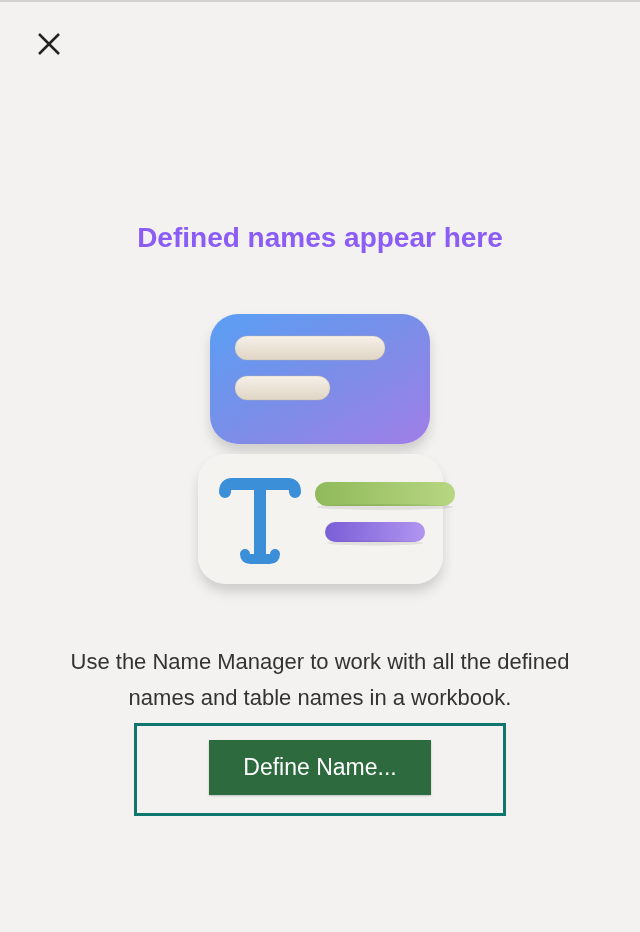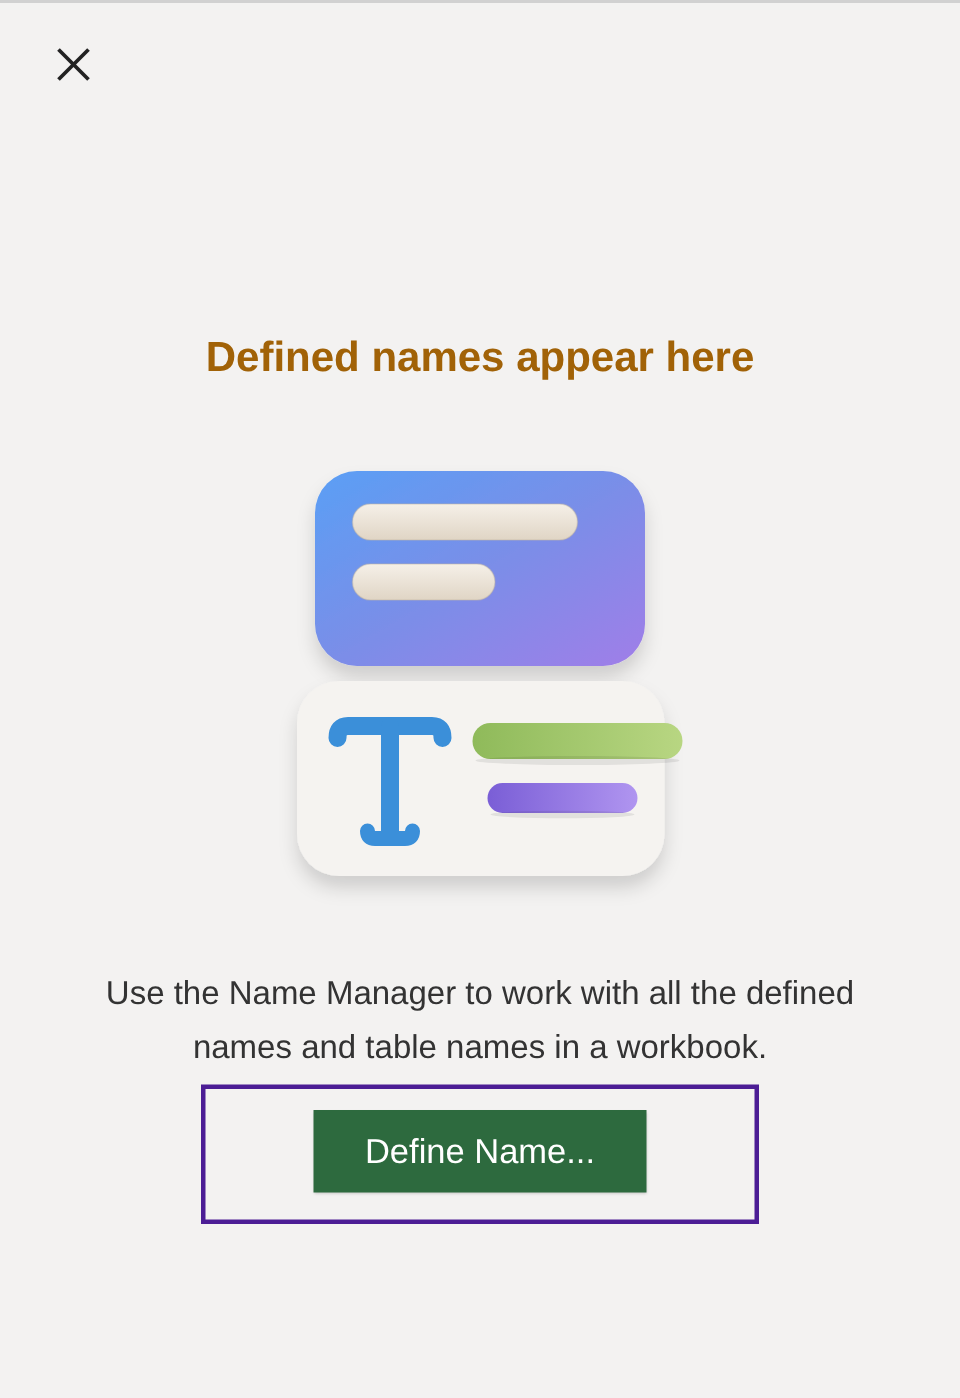--- a/index.html
+++ b/index.html
@@ -47,41 +47,41 @@
       display: flex;
       flex-direction: column;
       align-items: center;
       justify-content: center;
       padding: 0 40px;
       margin-top: 60px;
     }
     .heading {
       font-size: 28px;
       font-weight: 700;
-      color: #a16207;
+      color: #8b5cf6;
       text-align: right;
       margin-bottom: 50px;
     }
     .illustration {
       width: 300px;
       height: 300px;
       margin-bottom: 40px;
       position: relative;
     }
     .description {
       font-size: 22px;
       font-weight: 400;
       color: #333;
       text-align: center;
       line-height: 1.6;
       margin-bottom: 8px;
       padding: 0 12px;
     }
     .button-highlight {
-      border: 3px solid #4c1d95;
+      border: 3px solid #0f766e;
       padding: 14px 72px 18px 72px;
       display: flex;
       justify-content: center;
       margin-bottom: 30px;
     }
     .define-btn {
       background: #2d6a3e;
       color: #fff;
       border: none;
       padding: 14px 34px;

